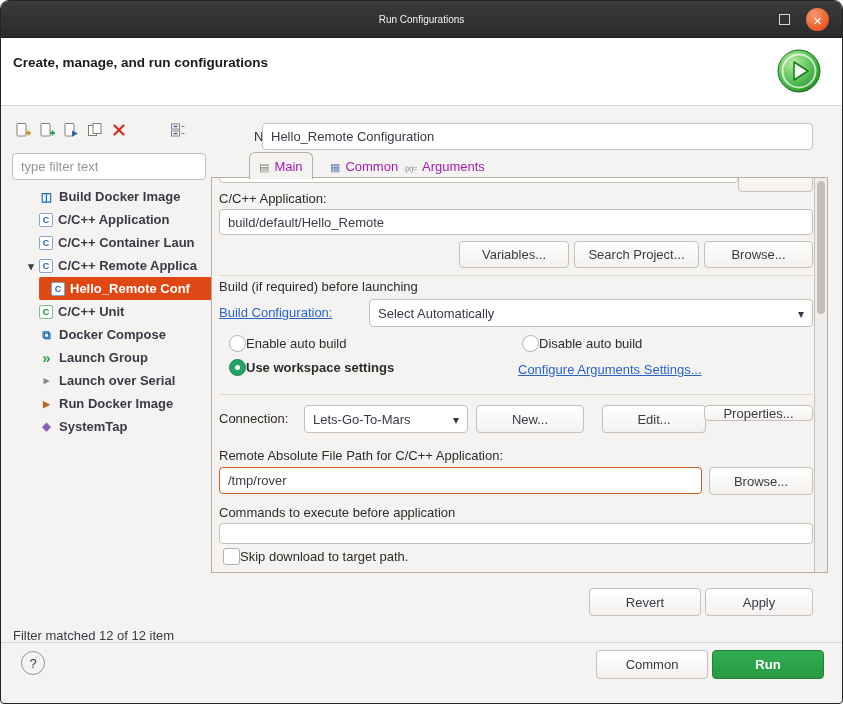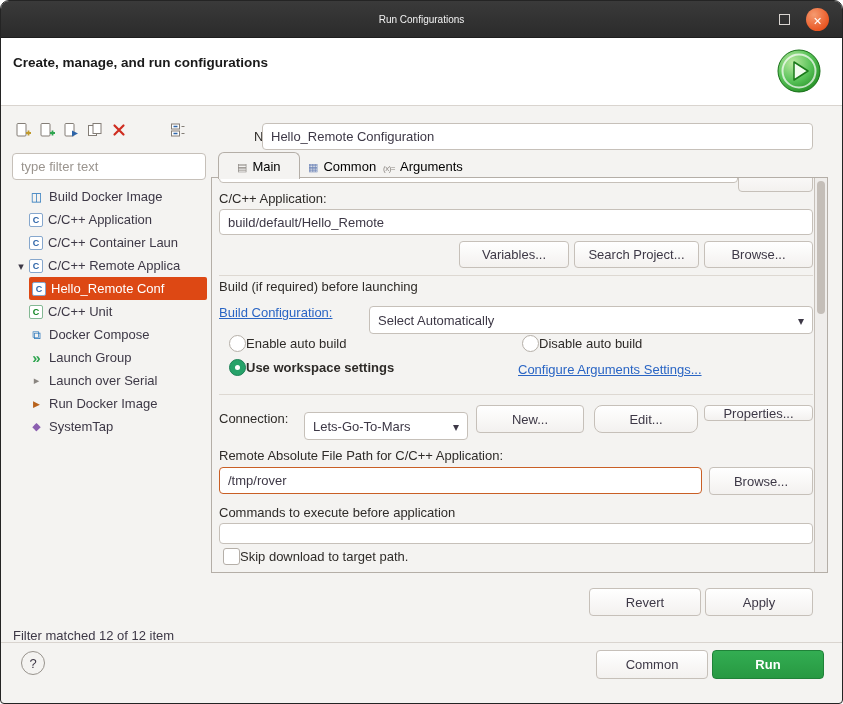--- a/index.html
+++ b/index.html
@@ -28,63 +28,63 @@
   
   .lbl { font-size:13px; color:#2e2b28; white-space:nowrap; }
   .field { background:#fff; border:1px solid #c6c0b9; border-radius:4px; font-size:13px;
            color:#3d3846; padding:0 8px; font-family:inherit; outline:none; }
   .btn { position:absolute; background:linear-gradient(#ffffff,#f3f1ef); border:1px solid #c6c0b9;
          border-radius:4px; font-size:13px; color:#3d3846; display:flex; align-items:center;
          justify-content:center; white-space:nowrap; }
   .btn.green { background:linear-gradient(#33ad52,#279942); border-color:#1f8238; color:#fff; font-weight:bold; }
   .link { font-size:13px; color:#2a65c4; text-decoration:underline; white-space:nowrap; }
   .combo { position:absolute; background:#fff; border:1px solid #c6c0b9; border-radius:4px;
-           font-size:13px; color:#3d3846; display:flex; align-items:center; padding:0 8px;margin-top:7px; }
+           font-size:13px; color:#3d3846; display:flex; align-items:center; padding:0 8px; }
   .combo .caret::before { content:"\25BE"; font-size:12px; color:#3d3846; }
   .combo .caret { margin-left:auto; padding-left:8px; }
   .radio { width:17px; height:17px; border-radius:50%; background:#fff; border:1px solid #b5afa8;
            flex:0 0 17px; position:relative; }
   .radio.on { background:#26a269; border-color:#1d8257; }
   .radio.on::after { content:""; position:absolute; left:5px; top:5px; width:5px; height:5px;
                      border-radius:50%; background:#fff; }
   .check { width:17px; height:17px; background:#fff; border:1px solid #b5afa8; border-radius:3px; flex:0 0 17px; }
   .hrow { position:absolute; display:flex; align-items:center; gap:0; }
   .sep { position:absolute; height:1px; background:#ddd8d2; }
 
   
   .tbar { position:absolute; left:13px; top:121px; display:flex; gap:6px; }
   .tbar2 { position:absolute; left:168px; top:121px; }
   .filter { position:absolute; left:11px; top:152px; width:194px; height:27px; }
   .filter::placeholder { color:#9a948e; }
-  .tree { position:absolute; left:10px; top:184px; width:196px; }
+  .tree { position:absolute; left:20px; top:184px; width:196px;font-weight:bold; }
   .trow { display:flex; align-items:center; height:23px; padding-left:18px; font-size:13px;
           color:#3d3846; white-space:nowrap; overflow:hidden; }
   .trow.haskid { padding-left:2px; }
-  .trow.child { margin-left:18px; padding-left:3px; background:#dd4814; color:#fff; border-radius:2px; }
+  .trow.child { margin-left:18px; padding-left:12px; background:#dd4814; color:#fff; border-radius:2px; }
   .gutarrow { width:16px; flex:0 0 16px; text-align:center; }
   .gutarrow::before { content:"\25BE"; font-size:11px; color:#3d3846; }
   .tico { width:15px; height:15px; margin-right:5px; flex:0 0 15px; display:flex;
           align-items:center; justify-content:center; }
   .tico.cbox { width:14px; height:14px; flex-basis:14px; background:#fff; border:1px solid #86a7cd;
                border-radius:2px; color:#2d64a8; font-size:9px; font-weight:bold; }
   .tico.cbox::before { content:"C"; }
   .tico.cbox.unit { border-color:#84b894; color:#0e8420; }
   .tico.glyph-docker::before { content:"\25EB"; color:#1d6fb8; font-size:12px; }
   .tico.glyph-compose::before { content:"\29C9"; color:#1d6fb8; font-size:12px; }
   .tico.glyph-lg::before { content:"\00BB"; color:#2ea44f; font-weight:bold; font-size:15px; line-height:1; }
   .tico.glyph-lg.depr::before { color:#8a8580; }
   .tico.glyph-serial::before { content:"\25B8"; color:#8a8580; font-size:11px; }
   .tico.glyph-rdi::before { content:"\25B6"; color:#b8621b; font-size:9px; }
   .tico.glyph-stap::before { content:"\25C6"; color:#8b5fb0; font-size:11px; }
   .fstatus { position:absolute; left:12px; top:627px; width:193px; font-size:13px; color:#3d3846;
              white-space:nowrap; overflow:hidden; }
 
   
   .tab { position:absolute; top:153px; height:24px; display:flex; align-items:center;
-         font-size:13px; color:#000000; padding:0 18px; }
+         font-size:13px; color:#a21caf; padding:0 9px;margin-left:31px; }
   .tab.active { top:151px; height:27px; background:#f4f3f1; border:1px solid #b4aea7;
                 border-bottom:none; border-radius:6px 6px 0 0; z-index:3; }
   .tabico { margin-right:5px; display:inline-block; }
   .tabico.doc::before { content:"\25A4"; color:#8a8580; font-size:11px; }
   .tabico.grid::before { content:"\25A6"; color:#6f86b8; font-size:11px; }
   .tabico.args::before { content:"(x)="; color:#8a8580; font-size:8px; letter-spacing:-0.5px; }
 
   
   .content { position:absolute; left:210px; top:176px; width:617px; height:396px;
              border:1px solid #b4aea7; background:#f4f3f1; overflow:hidden; }
@@ -261,21 +261,21 @@
     <span class="link abs" style="left:306px;top:184px;">Configure Arguments Settings...</span>
 
     <div class="sep" style="left:7px;top:216px;width:594px;"></div>
 
     <span class="lbl abs" style="left:7px;top:233px;">Connection:</span>
     <div class="combo" style="left:92px;top:227px;width:164px;height:28px;">
       <span>Lets-Go-To-Mars</span>
       <span class="caret"></span>
     </div>
     <div class="btn" style="left:264px;top:227px;width:108px;height:28px;">New...</div>
-    <div class="btn" style="left:382px;top:227px;width:104px;height:28px;border-radius:8px;">Edit...</div>
+    <div class="btn" style="left:390px;top:227px;width:104px;height:28px;">Edit...</div>
     <div class="btn" style="left:492px;top:227px;width:109px;height:16px;">Properties...</div>
 
     <span class="lbl abs" style="left:7px;top:270px;">Remote Absolute File Path for C/C++ Application:</span>
     <input class="field abs" style="left: 7px; top: 289px; width: 483px; height: 27px; border-color: rgb(201, 95, 37);" value="/tmp/rover">
     <div class="btn" style="left:497px;top:289px;width:104px;height:28px;">Browse...</div>
 
     <span class="lbl abs" style="left:7px;top:327px;">Commands to execute before application</span>
     <input class="field abs" style="left: 7px; top: 345px; width: 594px; height: 21px;" value="">
 
     <div class="hrow" style="left:11px;top:370px;">

